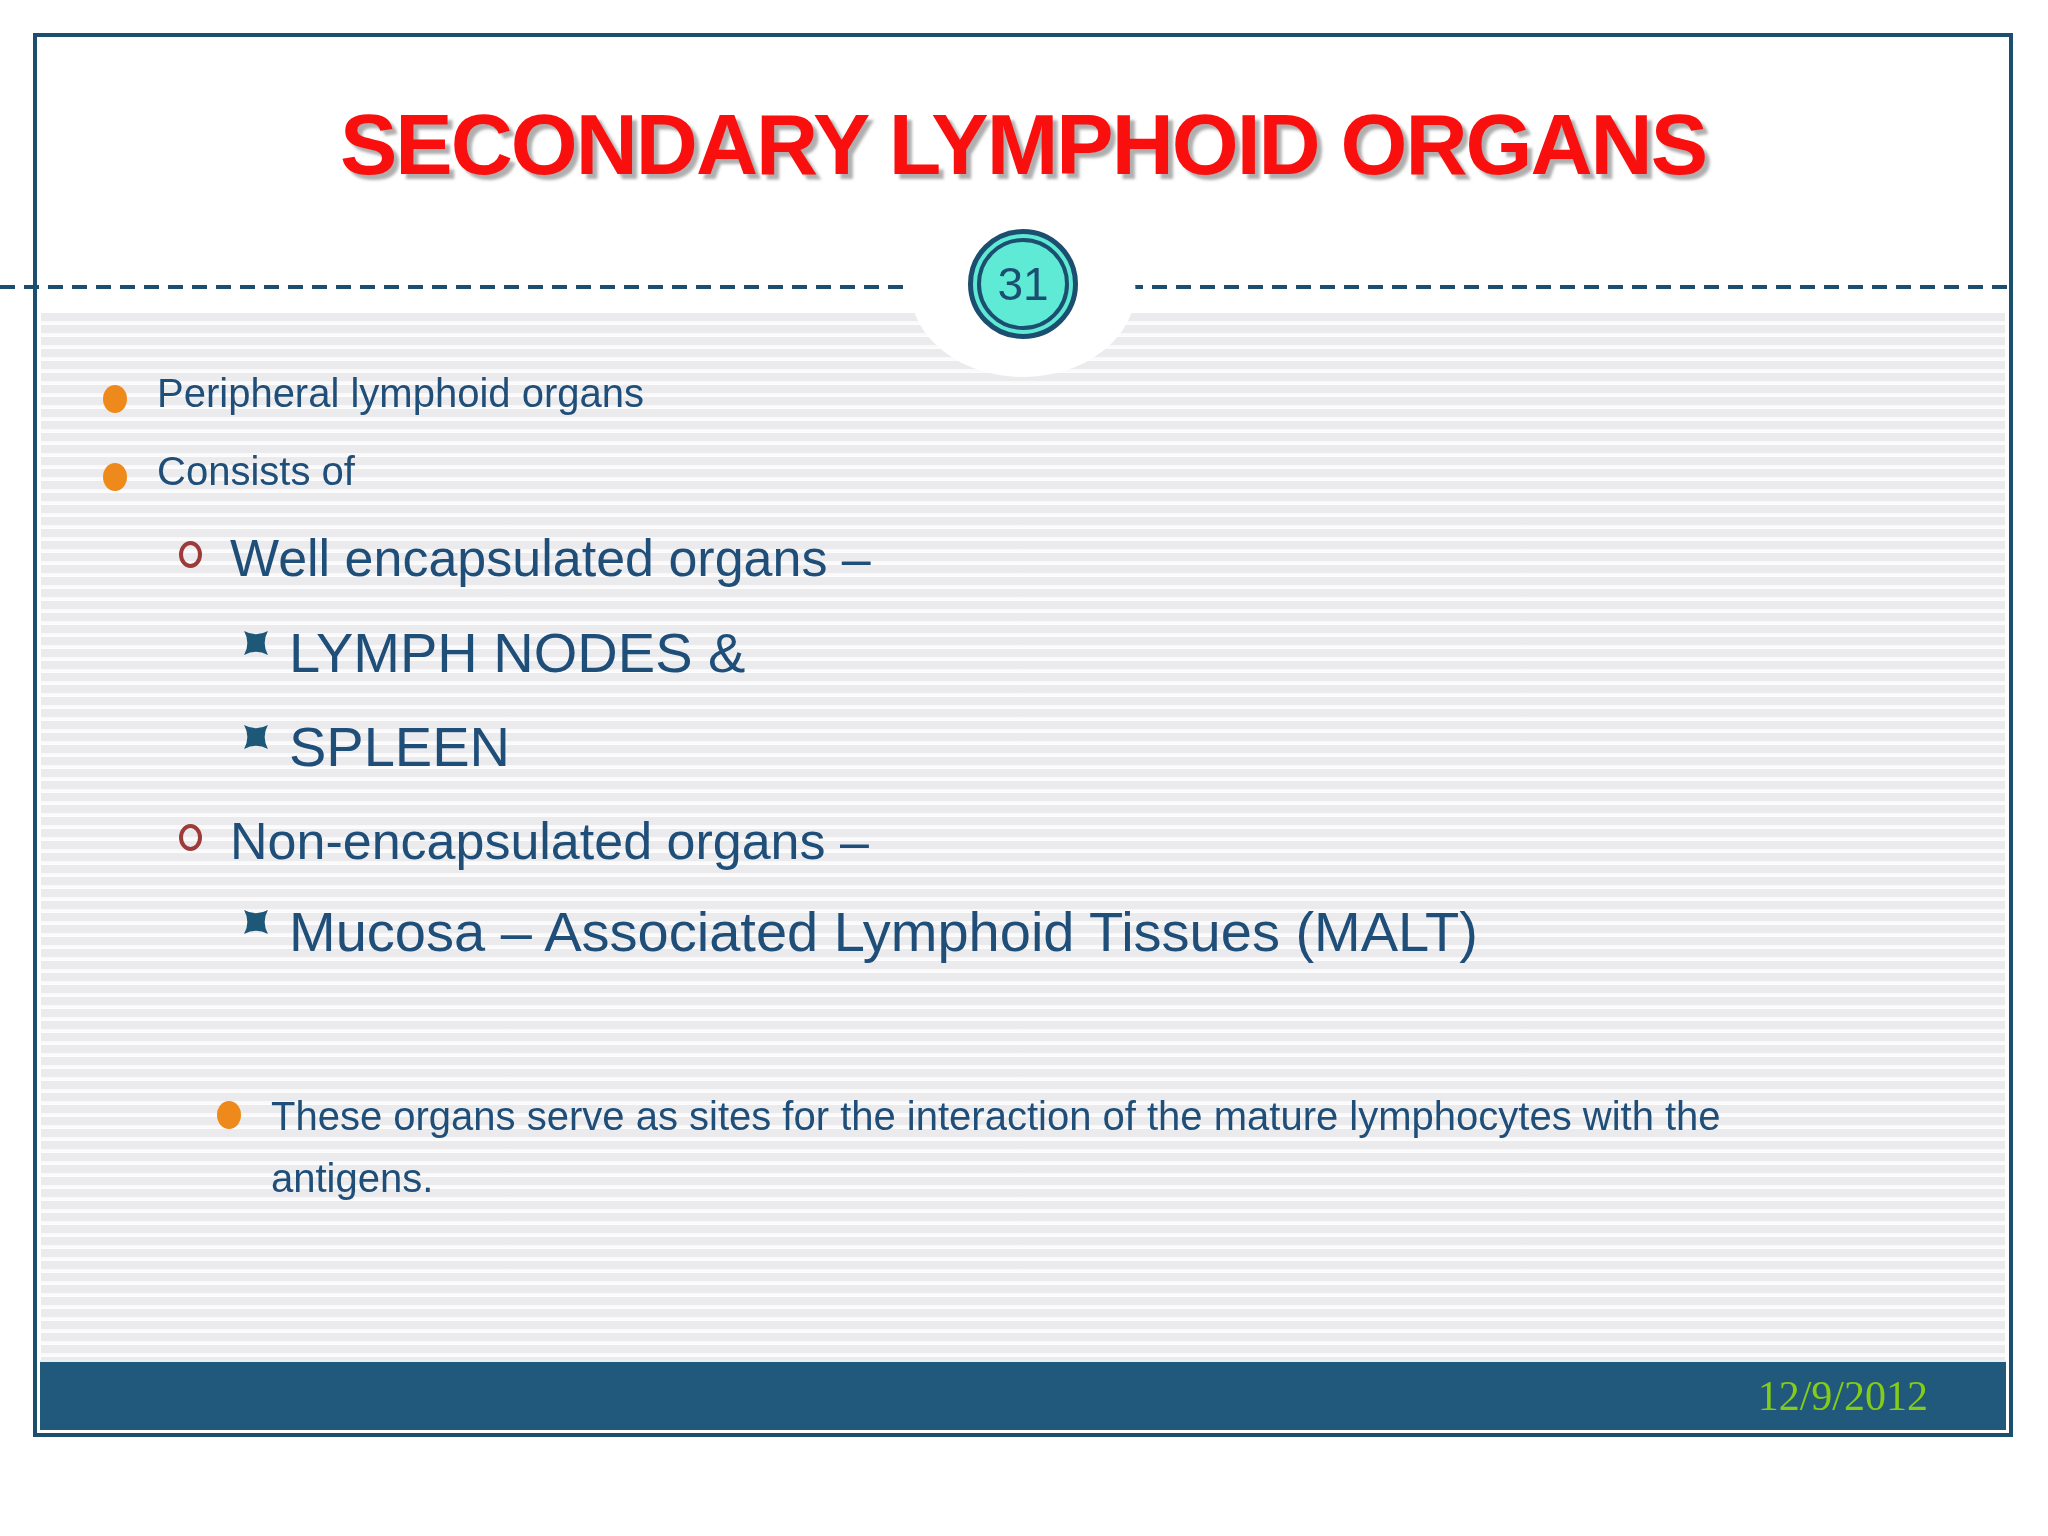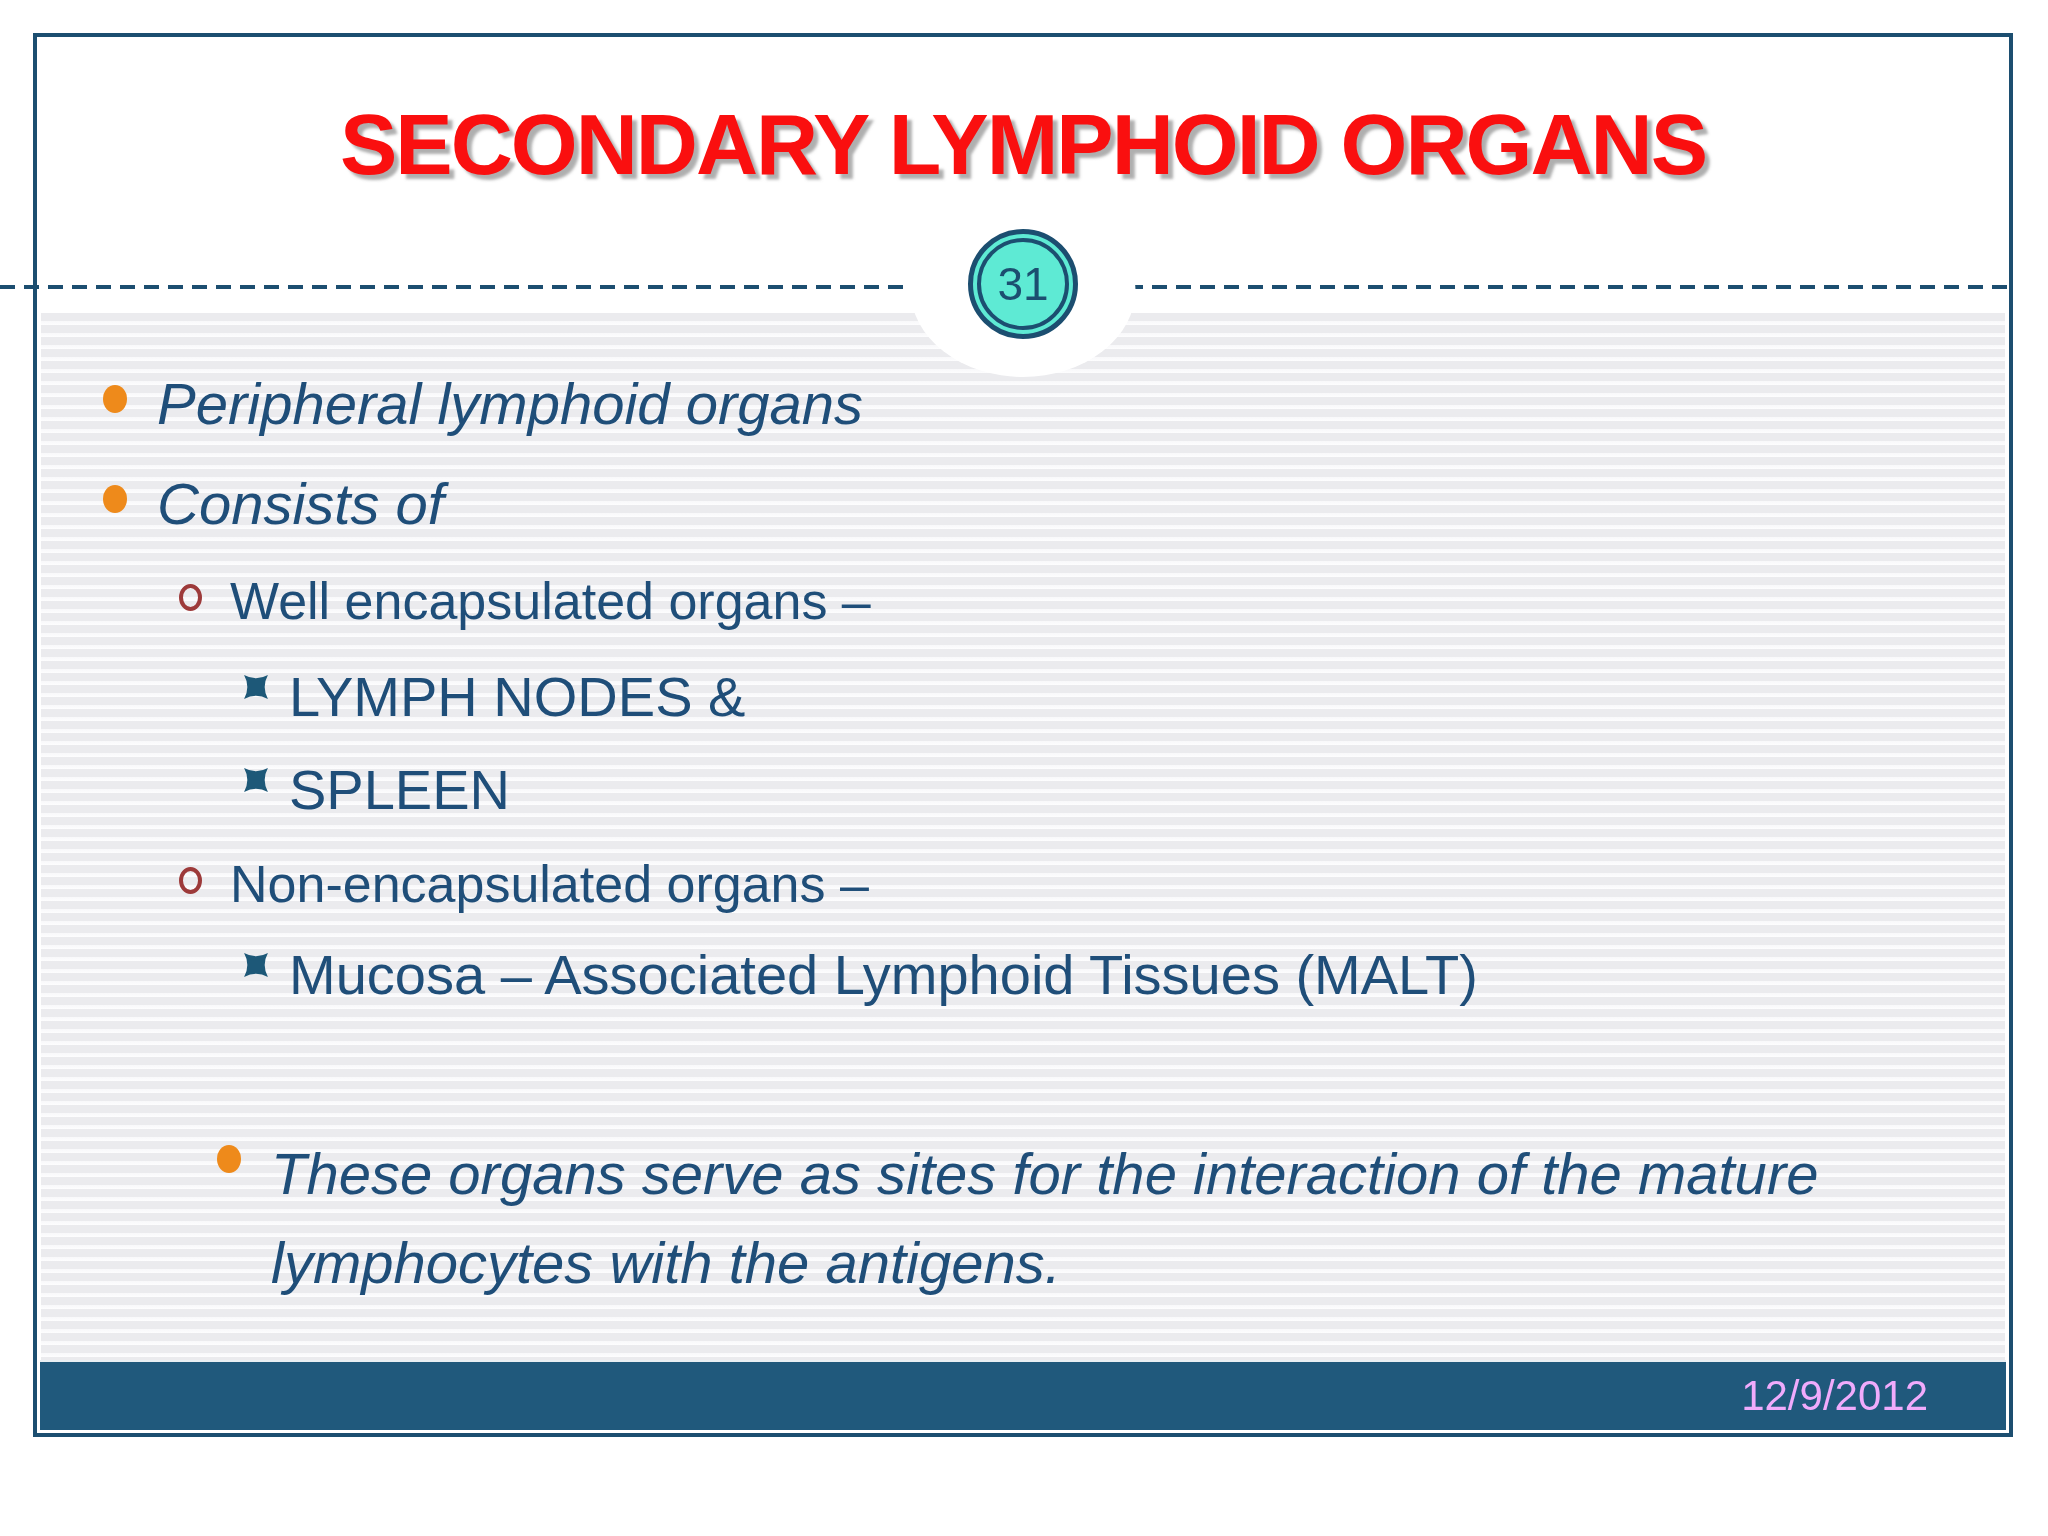--- a/index.html
+++ b/index.html
@@ -63,21 +63,21 @@
     background: repeating-linear-gradient(180deg,
       #ebebee 0px, #ebebee 8px, #f8f8fa 8px, #fdfdfe 12px);
     z-index: 1;
     overflow: hidden;
   }
   .li {
     display: flex; align-items: flex-start;
     color: var(--body_text_blue, #1F4E79);
   }
   .li .txt { display: block; }
-  .l1 { font-size: 58px; line-height: 1.2; font-style: italic; }
+  .l1 { font-size: 40px; line-height: 1.2; }
   .l2 { font-size: 52px; line-height: 1.2; margin-left: 76px; }
   .l3 { font-size: 56px; line-height: 1.2; margin-left: 140px; }
   .mb-a { margin-bottom: 30px; }
   .mb-b { margin-bottom: 32px; }
   .mb-c { margin-bottom: 30px; }
   .mb-d { margin-bottom: 26px; }
   .mb-e { margin-bottom: 30px; }
   .mb-f { margin-bottom: 26px; }
   .gap-before { margin-top: 120px; justify-content: center; }
   .para { line-height: 1.55; }
@@ -105,21 +105,21 @@
   .footer-bar {
     position: absolute; left: 3px; right: 3px; bottom: 3px;
     height: 70px; box-sizing: border-box;
     background: var(--footer_bar_blue, #20597C);
     border-top: 2px solid #e9eff3;
     display: flex; align-items: center; justify-content: flex-end;
     padding-right: 78px;
     z-index: 2;
   }
   .footer-date {
-    color: #f0abfc; font-size: 42px;
+    color: #84cc16; font-size: 42px; font-family: Liberation Serif, serif;
   }
 </style>
 </head>
 <body>
 
 <div class="slide">
 
   <h1 class="slide-title">SECONDARY LYMPHOID ORGANS</h1>
 
   <div class="divider"></div>

